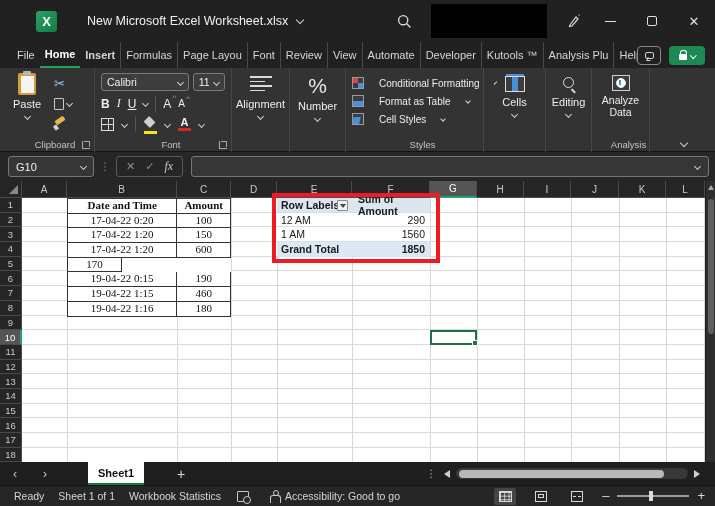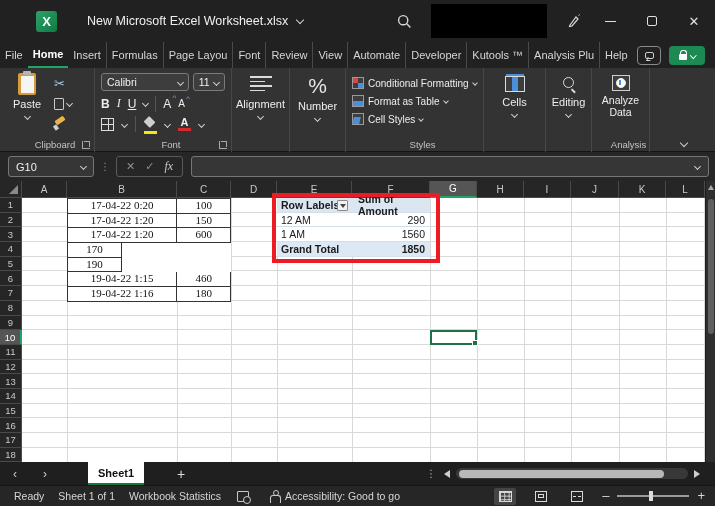--- a/index.html
+++ b/index.html
@@ -17,25 +17,25 @@
   .chev{display:inline-block; width:6px; height:6px; border-right:1.5px solid #cfcfcf; border-bottom:1.5px solid #cfcfcf; transform:rotate(45deg); margin-left:9px; margin-top:-3px;}
   .tb-spacer{flex:1;}
   .tb-icon{width:30px; height:30px; display:flex; align-items:center; justify-content:center;}
   .redacted{width:116px; height:34px; background:#000; margin:0 12px;}
   .winbtn{width:42px; height:34px; display:flex; align-items:center; justify-content:center; color:#e0e0e0; font-size:13px;}
   .min-line{width:11px; height:0; border-top:1.2px solid #e0e0e0;}
   .max-box{width:10px; height:10px; border:1.2px solid #e0e0e0; border-radius:2px;}
 
   
   .menubar{position:absolute; left:0; top:42px; width:715px; height:26px; display:flex; align-items:stretch; background:#212121; font-size:11px;}
-  .tabs{display:flex; align-items:stretch; white-space:nowrap; overflow:hidden;}
+  .tabs{display:flex; align-items:stretch; padding-left:12px; white-space:nowrap; overflow:hidden;}
   .menu-tab{display:flex; align-items:center; padding:0 5px; color:#d6d6d6; border-left:1px solid #4a4a4a; cursor:default;}
   .tabs div:first-of-type{border-left:none;}
   .tabs div:nth-of-type(2){border-left:none; color:#fff; font-weight:bold; border-bottom:2.5px solid var(--tab-underline);}
-  .tabs div:nth-of-type(3){border-left:none;}
+  .tabs div:nth-of-type(3){border-left:none;font-weight:bold;}
   .menubar-right{margin-left:auto; display:flex; align-items:center; gap:8px; padding-right:10px;}
   .comment-btn{width:24px; height:19px; border:1px solid #8a8a8a; border-radius:4px; display:flex; align-items:center; justify-content:center;}
   .bubble{width:9px; height:7px; border:1.2px solid #cfcfcf; border-radius:2px; position:relative;}
   .bubble::after{content:""; position:absolute; left:1px; bottom:-3px; width:3px; height:3px; border-left:1.2px solid #cfcfcf; border-bottom:1.2px solid #cfcfcf; transform:skewX(-20deg);}
   .share-btn{width:36px; height:19px; background:#1c8a52; border-radius:4px; display:flex; align-items:center; justify-content:center; gap:4px;}
   .lock{width:8px; height:6px; background:#fff; border-radius:1px; position:relative; margin-top:3px;}
   .lock::before{content:""; position:absolute; left:1.5px; top:-3.5px; width:5px; height:4px; border:1.2px solid #fff; border-bottom:none; border-radius:3px 3px 0 0;}
   .share-btn .chev{border-color:#fff; width:4.5px; height:4.5px; margin:0;}
 
   
@@ -81,21 +81,21 @@
   .i-italic{font-style:italic; font-family:"Liberation Serif",serif;}
 
   .g-align{width:58px;} .g-num{width:56px;}
   .align-ic{width:22px; margin:3px auto 4px;}
   .align-ic div{height:1.5px; background:#dcdcdc; margin-bottom:3px;}
   .align-ic div:nth-child(2){width:70%;} .align-ic div:nth-child(4){width:70%;}
   .pct{font-size:21px; color:#e5e5e5; text-align:center; margin:1px 0 2px; font-weight:normal;}
   .bigbtn .small-chev{margin-top:4px;}
 
   .g-styles{width:138px; padding:6px 0 0 6px;}
-  .style-row{display:flex; align-items:center; gap:4px; height:18px; font-size:10px; color:#ededed; white-space:nowrap;}
+  .style-row{display:flex; align-items:center; gap:15px; height:18px; font-size:10px; color:#ededed; white-space:nowrap;}
   .st-ic{width:12px; height:12px; border:1px solid #9a9a9a; position:relative; flex:none; background:#3d3d3d;}
   .st-cf::before{content:""; position:absolute; left:0; top:0; width:5px; height:5px; background:#d44;}
   .st-cf::after{content:""; position:absolute; right:0; bottom:0; width:5px; height:5px; background:#4a90d9;}
   .st-tb::after{content:""; position:absolute; left:0; bottom:0; width:100%; height:5px; background:#4a90d9;}
   .st-cs::after{content:""; position:absolute; left:0; bottom:0; width:7px; height:7px; background:#4a90d9; transform:skewX(-12deg);}
   .style-row .small-chev{width:4px; height:4px;}
 
   .g-cells{width:62px;} .g-edit{width:46px;} .g-analysis{width:58px;}
   .cells-ic{width:20px; height:16px; border:1px solid #dcdcdc; margin:3px auto 4px; position:relative; background:#3d3d3d;}
   .cells-ic::before{content:""; position:absolute; left:6px; top:0; bottom:0; width:6px; background:#4a90d9;}
@@ -441,20 +441,24 @@
       <div class="vline" style="left:330px"></div>
         <div class="vline" style="left:408px"></div>
       <div class="vline" style="left:455px"></div>
         <div class="vline" style="left:502px"></div>
       <div class="vline" style="left:549px"></div>
         <div class="vline" style="left:597px"></div>
       <div class="vline" style="left:644px"></div>
         <div class="vline" style="left:682px"></div>
 
       <div class="dtable">
+        <div class="dtr hdr">
+          <span class="dtc1">Date and Time</span>
+          <span class="dtc2">Amount</span>
+        </div>
         <div>
 
             <div class="dtr">
               <span class="dtc1">17-04-22 0:20</span>
               <span class="dtc2">100</span>
             </div>
 
             <div class="dtr">
               <span class="dtc1">17-04-22 1:20</span>
               <span class="dtc2">150</span>
@@ -463,20 +467,21 @@
             <div class="dtr">
               <span class="dtc1">17-04-22 1:20</span>
               <span class="dtc2">600</span>
             </div>
 
             <div class="dtr">
               <span class="dtc2">170</span>
             </div>
 
             <div class="dtr">
+              <span class="dtc1">19-04-22 0:15</span>
               <span class="dtc2">190</span>
             </div>
 
             <div class="dtr">
               <span class="dtc1">19-04-22 1:15</span>
               <span class="dtc2">460</span>
             </div>
 
             <div class="dtr">
               <span class="dtc1">19-04-22 1:16</span>

